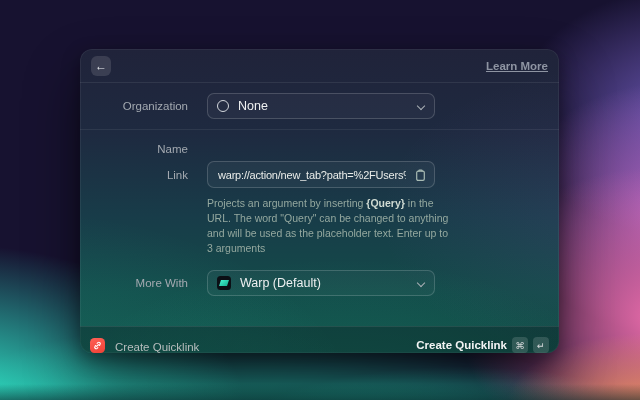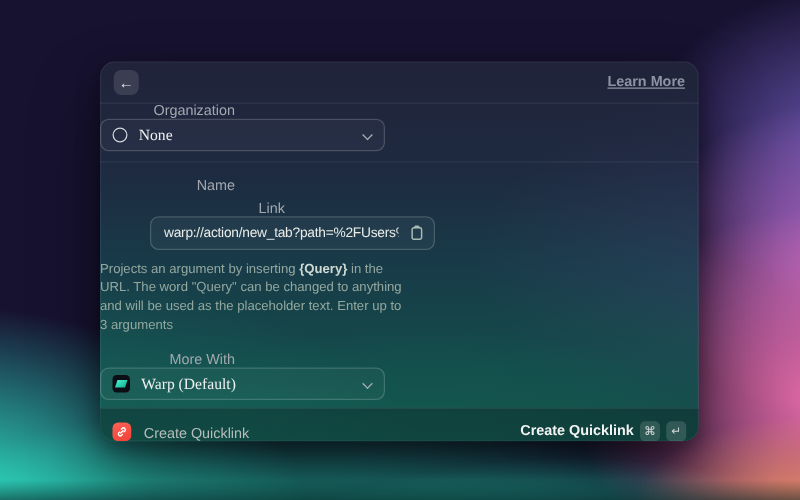--- a/index.html
+++ b/index.html
@@ -30,45 +30,45 @@
   }
   .titlebar {
     height:34px; display:flex; align-items:center; justify-content:space-between;
     padding:0 11px; border-bottom:1px solid rgba(255,255,255,0.08);
   }
   .back-btn {
     width:20px; height:20px; border-radius:6px; background:rgba(255,255,255,0.12);
     color:#e9ebef; font-size:12px; line-height:20px; text-align:center; cursor:pointer;
   }
   .learn-more { font-size:11.5px; color:#8e94a2; text-decoration:underline; cursor:pointer;font-weight:bold; }
-  .row { display:flex; align-items:flex-start;flex-direction:column; }
+  .row { display:flex; align-items:center; }
   .row-label { width:108px; flex:none; text-align:right; margin-right:19px; font-size:11.5px; color:#a3a9b0; }
   .row-control { width:228px; flex:none; position:relative; }
   .org-row { height:47px; border-bottom:1px solid rgba(255,255,255,0.07); }
   .select {
     height:26px; border-radius:7px; border:1px solid rgba(255,255,255,0.17);
     background:rgba(255,255,255,0.03); display:flex; align-items:center;
-    padding:0 9px; color:#eef0f1; font-size:12.5px; cursor:pointer;font-family:Liberation Serif, serif;
+    padding:0 9px; color:#eef0f1; font-size:12.5px; cursor:pointer;
   }
   .select .grow { flex:1; }
   .circle-icon { width:12px; height:12px; border:1.5px solid #d3d7dd; border-radius:50%; margin-right:9px; flex:none; }
   .chev { width:8px; height:8px; flex:none; margin-left:6px; position:relative; }
   .chev::before {
     content:""; position:absolute; left:1px; top:1px; width:5px; height:5px;
     border-right:1.5px solid #aab0b6; border-bottom:1.5px solid #aab0b6; transform:rotate(45deg);
   }
   .form-body { padding-top:13px; }
   .text-input {
     width:100%; height:27px; border-radius:7px; font-size:12px; color:#f3f4f5;
     background:rgba(255,255,255,0.04); padding:0 10px; outline:none;
     font-family:"Liberation Sans","DejaVu Sans",sans-serif;
   }
   .name-input { border:1.5px solid rgba(255,255,255,0.85); }
   .link-input { border:1px solid rgba(255,255,255,0.17); padding-right:28px; font-size:11px; letter-spacing:-0.2px; color:#e9ece9; }
-  .mt6 { margin-top:6px;margin-left:40px; }
+  .mt6 { margin-top:6px; }
   .copy-btn { position:absolute; right:8px; top:7px; width:13px; height:13px; cursor:pointer; }
   .help {
     margin-top:8px; width:242px; font-size:10.5px; line-height:15px; color:#94a89f;
   }
   .help b { color:#cfdad2; font-weight:700; }
   .openwith-row { margin-top:14px; }
   .warp-icon { width:14px; height:14px; border-radius:3.5px; background:#0b0f15; margin-right:9px; flex:none; position:relative; overflow:hidden; }
   .warp-icon::before {
     content:""; position:absolute; left:3px; top:4px; width:8px; height:6px;
     background:linear-gradient(135deg,#43f0cc,#17b295); transform:skewX(-18deg);

